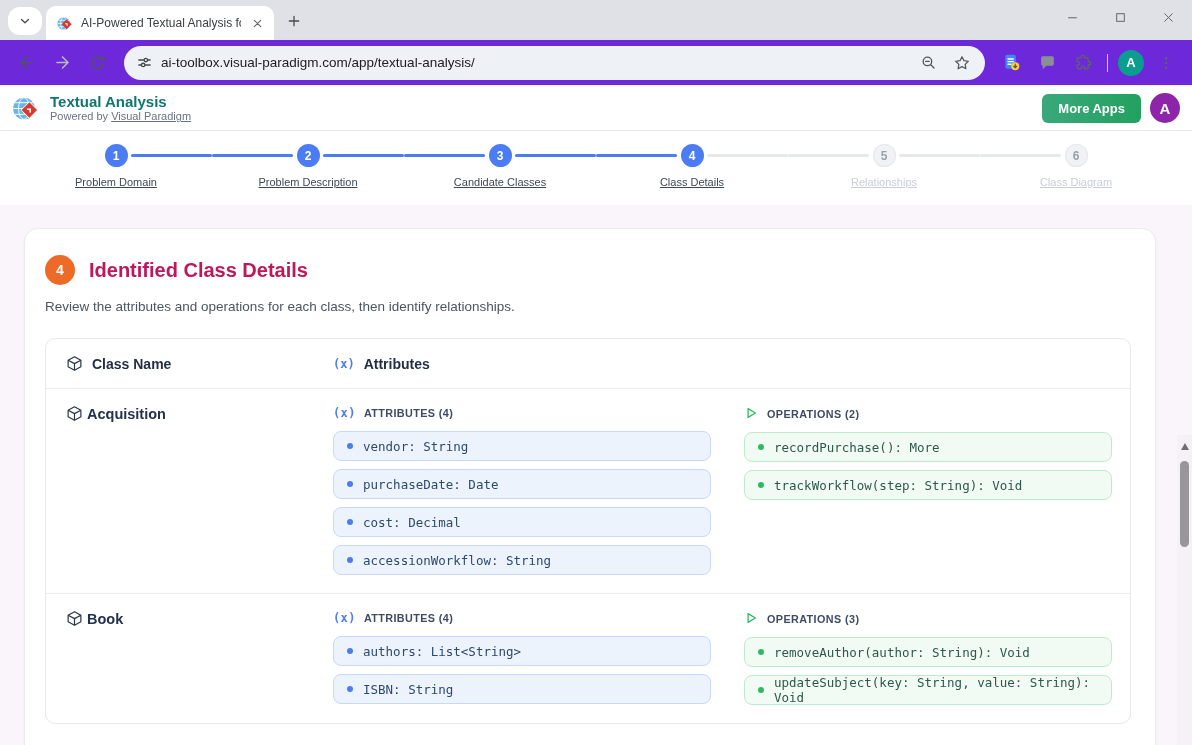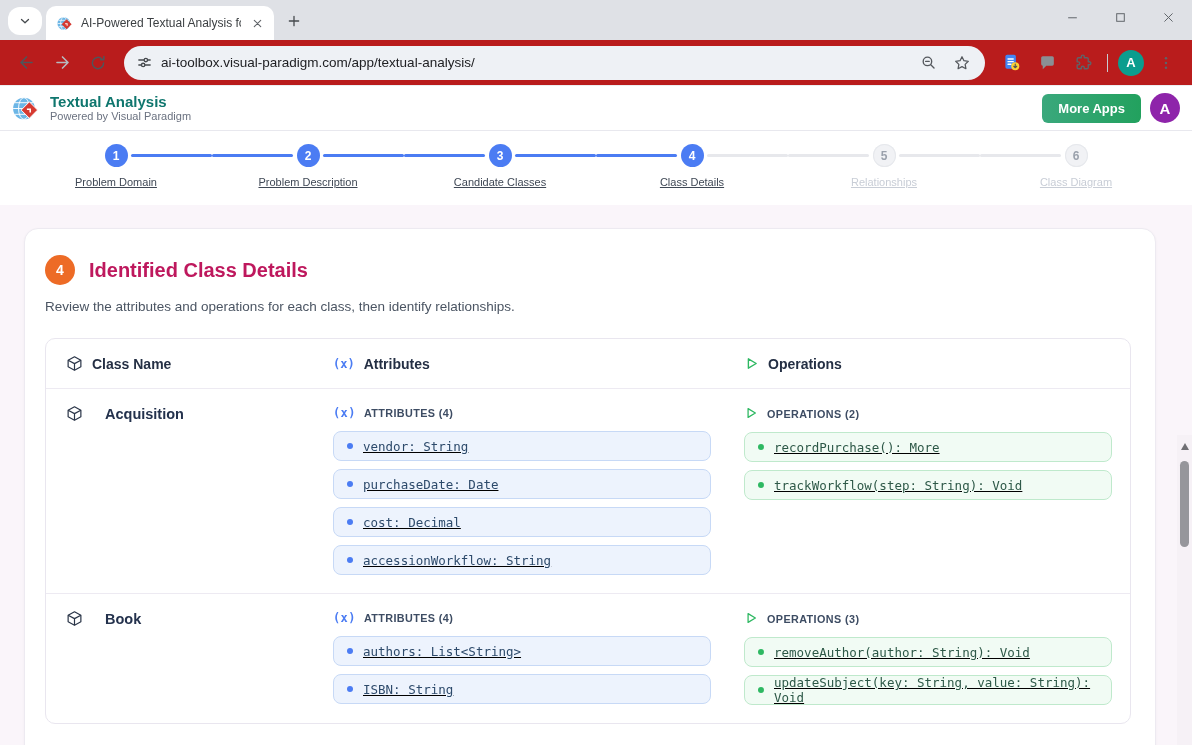--- a/index.html
+++ b/index.html
@@ -15,21 +15,21 @@
   .favicon { width:17px; height:17px; flex:0 0 auto; }
   .tab-title { font-size:12px; color:#3c4043; white-space:nowrap; overflow:hidden; flex:1; }
   .tab-close { border:none; background:transparent; width:17px; height:17px; color:#5f6368;
     display:flex; align-items:center; justify-content:center; border-radius:50%; cursor:pointer; }
   .newtab { border:none; background:transparent; width:28px; height:28px; margin:0 0 5px 6px;
     color:#45494d; display:flex; align-items:center; justify-content:center; border-radius:50%; cursor:pointer; }
   .wincontrols { position:absolute; right:6px; top:0; height:34px; display:flex; align-items:center; gap:28px; padding-right:8px; }
   .wincontrols button { border:none; background:transparent; color:#5f6368; width:20px; height:20px;
     display:flex; align-items:center; justify-content:center; cursor:pointer; }
 
-  .toolbar { height:46px; background:#b91c1c; display:flex; align-items:center; padding:0 10px; gap:4px;
+  .toolbar { height:46px; background:#6d28d9; display:flex; align-items:center; padding:0 10px; gap:4px;
     border-bottom:1px solid #eceef0; }
   .navbtn { border:none; background:transparent; width:32px; height:32px; border-radius:50%;
     display:flex; align-items:center; justify-content:center; color:#50555a; cursor:pointer; }
   .navbtn.disabled { color:#b6babf; }
   .urlbar { flex:1; height:34px; margin:0 6px; background:#eef1f5; border-radius:17px; display:flex;
     align-items:center; padding:0 10px 0 12px; gap:8px; }
   .urlbar .url { font-size:13.5px; color:#202124; flex:1; white-space:nowrap; overflow:hidden; }
   .urlbtn { border:none; background:transparent; width:26px; height:26px; display:flex; align-items:center;
     justify-content:center; color:#55595e; cursor:pointer; }
   .toolicon { border:none; background:transparent; width:32px; height:32px; display:flex; align-items:center;
@@ -38,21 +38,21 @@
   .chrome-avatar { width:26px; height:26px; border-radius:50%; background:#0b9d8e; color:#fff; font-size:13px;
     font-weight:bold; display:flex; align-items:center; justify-content:center; border:none; cursor:pointer; margin:0 2px; }
 
   
   .appheader { height:45px; background:#fff; border-bottom:1px solid #e8e8ee; display:flex; align-items:center;
     padding:0 12px 0 10px; gap:9px; }
   .applogo { width:31px; height:31px; }
   .apptitles { flex:1; line-height:1.15; }
   .apptitle { font-size:15px; font-weight:bold; color:#0f766e; }
   .poweredby { font-size:11px; color:#6b7280; }
-  .poweredby a { color:#6b7280; cursor:pointer; }
+  .poweredby a { color:#6b7280; text-decoration:underline; cursor:pointer; }
   .more-apps { border:none; border-radius:6px; height:29px; padding:0 16px; color:#fff; font-size:13px;
     font-weight:bold; background:linear-gradient(90deg, var(--green-grad-a,#3aa87c), var(--green-grad-b,#22a15e));
     cursor:pointer; }
   .app-avatar { width:30px; height:30px; border-radius:50%; background:var(--purple,#8e24aa); color:#fff;
     font-size:15px; font-weight:bold; display:flex; align-items:center; justify-content:center; border:none; cursor:pointer; }
 
   
   .stepper { height:74px; background:#fff; display:flex; padding:13px 20px 0 20px; }
   .step { flex:1; position:relative; text-align:center; cursor:pointer; }
   .step-circle { width:23px; height:23px; border-radius:50%; margin:0 auto; display:flex; align-items:center;
@@ -81,25 +81,25 @@
   .dtable { margin:24px 24px 0 20px; border:1px solid #e9e6ef; border-radius:10px; overflow:hidden; }
   .tgrid { display:grid; grid-template-columns:267px 411px 1fr; padding:0 18px 0 20px; }
   .thead { height:50px; align-items:center; border-bottom:1px solid #edeaf2; }
   .thcell { display:flex; align-items:center; gap:9px; font-size:14px; font-weight:bold; color:#242f44; }
   .cube-ico { width:17px; height:17px; color:#2a3548; }
   .attr-ico { color:var(--blue,#4b7cf3); font-family:"DejaVu Sans Mono", monospace; font-size:12px; font-weight:bold; }
   .play-ico { width:15px; height:15px; color:var(--opgreen,#2eb862); }
 
   .trow { padding-top:14px; padding-bottom:18px; }
   .trow + .trow { border-top:1px solid #edeaf2; }
-  .classcell { display:flex; align-items:center; gap:22px; align-self:start; padding-top:2px; }
+  .classcell { display:flex; align-items:center; gap:4px; align-self:start; padding-top:2px; }
   .classname { font-size:14.5px; font-weight:bold; color:#24324d; }
   .sec-label { display:flex; align-items:center; gap:8px; font-size:10.8px; font-weight:bold;
     letter-spacing:.4px; color:#3d4c63; margin:3px 0 11px 0; }
-  .pills { display:flex; flex-direction:column; gap:8px;text-decoration:underline; }
+  .pills { display:flex; flex-direction:column; gap:8px; }
   .pill { height:30px; border-radius:8px; display:flex; align-items:center; gap:10px; padding:0 10px 0 13px;
     font-family:"DejaVu Sans Mono", monospace; font-size:12.5px; }
   .pill.attr { background:#edf3fd; border:1px solid #c7d9f6; color:#2d4a6b; margin-right:33px; }
   .pill.op   { background:#f1fbf4; border:1px solid #bfe9cc; color:#2e5948; }
   .dot { width:6px; height:6px; border-radius:50%; flex:0 0 auto; }
   .pill.attr .dot { background:var(--blue,#4b7cf3); }
   .pill.op .dot { background:var(--opgreen,#2eb862); }
 
   
   .scrollbar { position:absolute; top:207px; right:0; width:15px; height:538px; background:#f6f1f6; z-index:5; }
@@ -328,28 +328,20 @@
                 <path d="M12 2.6L21 7.4v9.2l-9 4.8-9-4.8V7.4z"></path>
                 <path d="M3 7.4l9 4.8 9-4.8M12 12.2v9.2"></path>
               </svg>
           </span>
           <span>Class Name</span>
         </div>
         <div class="thcell">
           <span class="attr-ico">(x)</span>
           <span>Attributes</span>
         </div>
-        <div class="thcell">
-          <span class="play-ico">
-            <svg viewBox="0 0 24 24" width="15" height="15" fill="none" stroke="currentColor" stroke-width="2.2" stroke-linejoin="round">
-                <path d="M7 4.5v15l12.5-7.5z"></path>
-              </svg>
-          </span>
-          <span>Operations</span>
-        </div>
       </div>
       <div id="rows">
   <div class="tgrid trow">
     <div class="classcell">
       <span class="cube-ico">
         <svg viewBox="0 0 24 24" width="17" height="17" fill="none" stroke="currentColor" stroke-width="1.7" stroke-linejoin="round">
                   <path d="M12 2.6L21 7.4v9.2l-9 4.8-9-4.8V7.4z"></path>
                   <path d="M3 7.4l9 4.8 9-4.8M12 12.2v9.2"></path>
                 </svg>
       </span>

